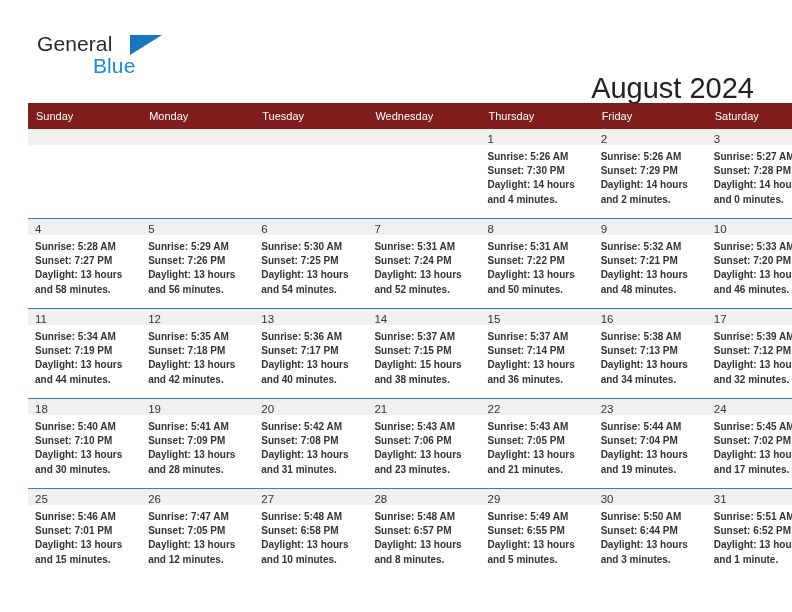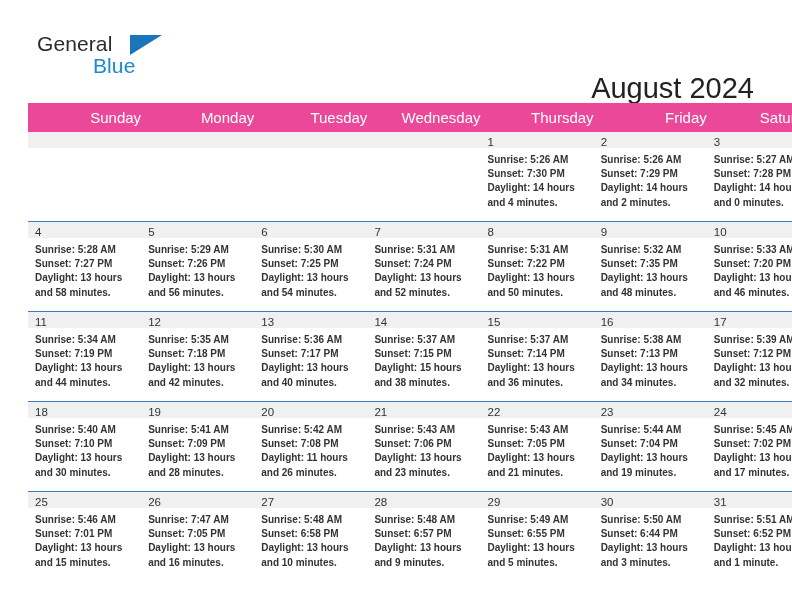--- a/index.html
+++ b/index.html
@@ -97,25 +97,25 @@
     left: 28px;
     top: 103px;
     width: 736px;
   }
   table.cal {
     border-collapse: collapse;
     table-layout: fixed;
     width: 736px;
   }
   table.cal th {
-    background: #ec4899;
+    background: #7f1d1d;
     color: #ffffff;
-    font-size: 15px;
+    font-size: 11px;
     font-weight: normal;
-    text-align: right;
+    text-align: left;
     padding: 6px 0 6px 8px;
     height: 14px;
     border: none;
     width: 105.14px;
   }
   table.cal td {
     vertical-align: top;
     padding: 0;
     border: none;
     border-top: 1px solid #3a7dc1;
@@ -260,21 +260,21 @@
               <div class="cell-body">
                 <div>Sunrise: 5:31 AM</div>
                 <div>Sunset: 7:22 PM</div>
                 <div class="daylight-wrap">Daylight: 13 hours and 50 minutes.</div>
               </div>
             </td>
             <td>
               <div class="daynum-bar">9</div>
               <div class="cell-body">
                 <div>Sunrise: 5:32 AM</div>
-                <div>Sunset: 7:35 PM</div>
+                <div>Sunset: 7:21 PM</div>
                 <div class="daylight-wrap">Daylight: 13 hours and 48 minutes.</div>
               </div>
             </td>
             <td>
               <div class="daynum-bar">10</div>
               <div class="cell-body">
                 <div>Sunrise: 5:33 AM</div>
                 <div>Sunset: 7:20 PM</div>
                 <div class="daylight-wrap">Daylight: 13 hours and 46 minutes.</div>
               </div>
@@ -353,21 +353,21 @@
                 <div>Sunrise: 5:41 AM</div>
                 <div>Sunset: 7:09 PM</div>
                 <div class="daylight-wrap">Daylight: 13 hours and 28 minutes.</div>
               </div>
             </td>
             <td>
               <div class="daynum-bar">20</div>
               <div class="cell-body">
                 <div>Sunrise: 5:42 AM</div>
                 <div>Sunset: 7:08 PM</div>
-                <div class="daylight-wrap">Daylight: 11 hours and 26 minutes.</div>
+                <div class="daylight-wrap">Daylight: 13 hours and 31 minutes.</div>
               </div>
             </td>
             <td>
               <div class="daynum-bar">21</div>
               <div class="cell-body">
                 <div>Sunrise: 5:43 AM</div>
                 <div>Sunset: 7:06 PM</div>
                 <div class="daylight-wrap">Daylight: 13 hours and 23 minutes.</div>
               </div>
             </td>
@@ -403,37 +403,37 @@
                 <div>Sunrise: 5:46 AM</div>
                 <div>Sunset: 7:01 PM</div>
                 <div class="daylight-wrap">Daylight: 13 hours and 15 minutes.</div>
               </div>
             </td>
             <td>
               <div class="daynum-bar">26</div>
               <div class="cell-body">
                 <div>Sunrise: 7:47 AM</div>
                 <div>Sunset: 7:05 PM</div>
-                <div class="daylight-wrap">Daylight: 13 hours and 16 minutes.</div>
+                <div class="daylight-wrap">Daylight: 13 hours and 12 minutes.</div>
               </div>
             </td>
             <td>
               <div class="daynum-bar">27</div>
               <div class="cell-body">
                 <div>Sunrise: 5:48 AM</div>
                 <div>Sunset: 6:58 PM</div>
                 <div class="daylight-wrap">Daylight: 13 hours and 10 minutes.</div>
               </div>
             </td>
             <td>
               <div class="daynum-bar">28</div>
               <div class="cell-body">
                 <div>Sunrise: 5:48 AM</div>
                 <div>Sunset: 6:57 PM</div>
-                <div class="daylight-wrap">Daylight: 13 hours and 9 minutes.</div>
+                <div class="daylight-wrap">Daylight: 13 hours and 8 minutes.</div>
               </div>
             </td>
             <td>
               <div class="daynum-bar">29</div>
               <div class="cell-body">
                 <div>Sunrise: 5:49 AM</div>
                 <div>Sunset: 6:55 PM</div>
                 <div class="daylight-wrap">Daylight: 13 hours and 5 minutes.</div>
               </div>
             </td>

